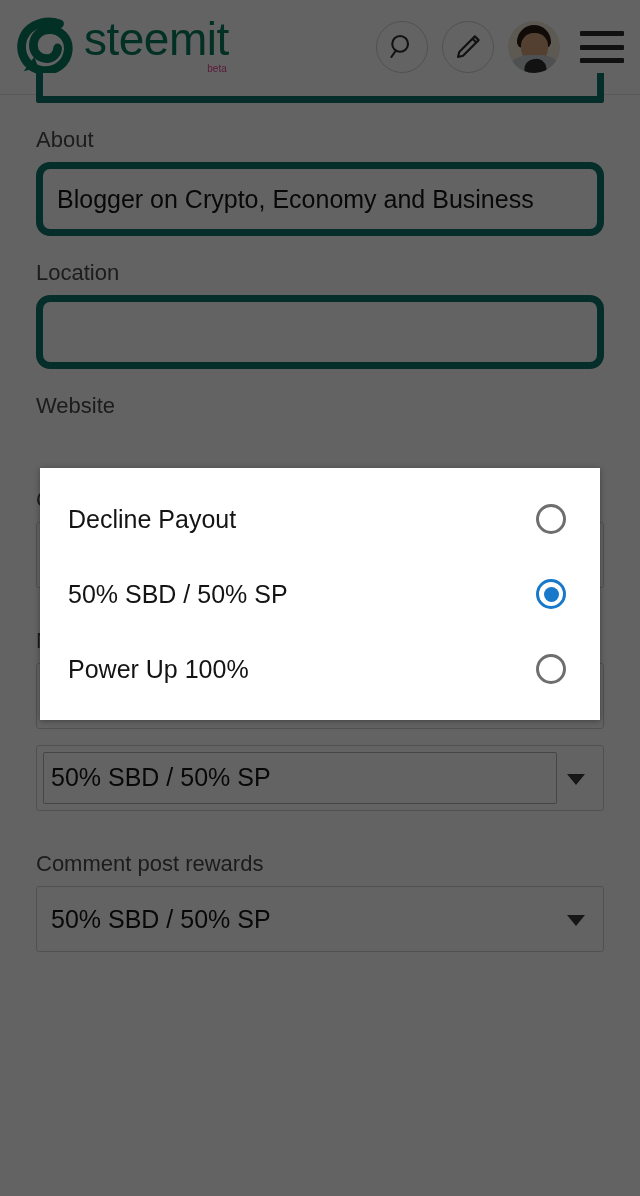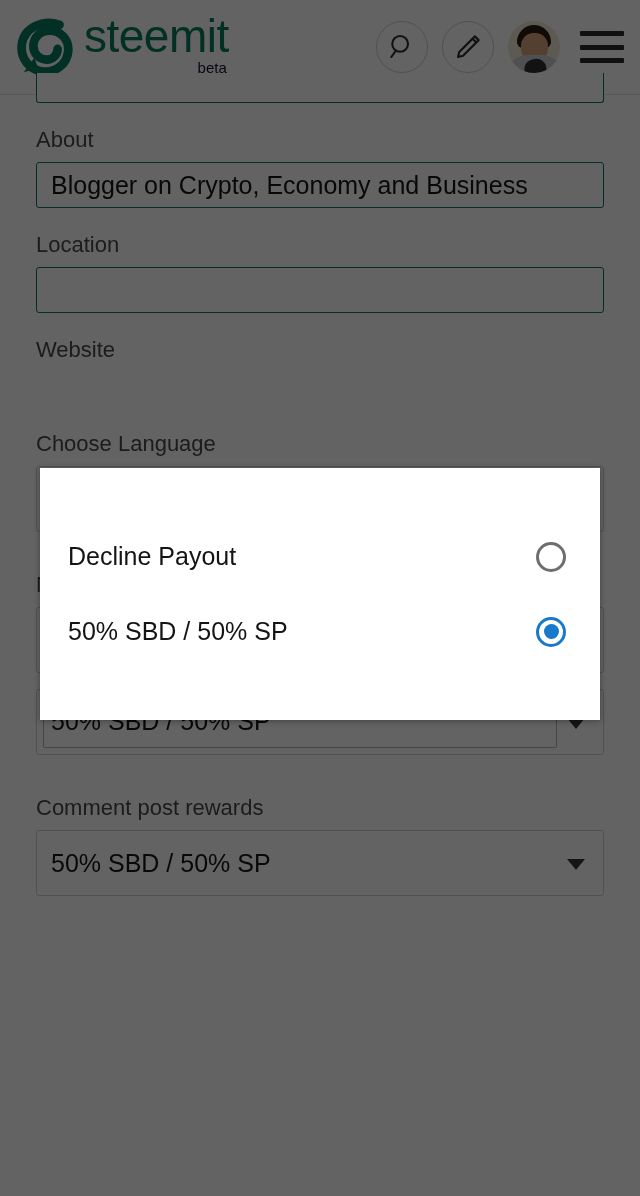--- a/index.html
+++ b/index.html
@@ -48,22 +48,22 @@
     padding-bottom: 4px;
   }
   .wordmark {
     font-size: 46px;
     line-height: 0.95;
     font-weight: 400;
     color: #0a7c5e;
     letter-spacing: -0.5px;
   }
   .beta {
-    font-size: 15px;
-    color: #0f172a;
+    font-size: 10px;
+    color: #ec4899;
     line-height: 1;
     margin-top: 2px;
     margin-right: 2px;
   }
 
   .header-actions {
     margin-left: auto;
     display: flex;
     align-items: center;
     gap: 14px;
@@ -128,23 +128,23 @@
   }
 
   .label {
     font-size: 22px;
     color: #4a4a4a;
     margin: 25px 0 10px 0;
     line-height: 1.1;
   }
 
   .input {
-    height: 46px;
-    border: 1px solid #0f766e;
-    border-radius: 3px;
+    height: 74px;
+    border: 7px solid #0f766e;
+    border-radius: 14px;
     background: #ffffff;
     display: flex;
     align-items: center;
     padding: 0 14px;
     font-size: 25px;
     color: #151515;
   }
 
   .input.top-cut {
     height: 30px;
@@ -346,16 +346,20 @@
     <div class="option-row">
       <span class="option-label">Decline Payout</span>
       <span class="radio"></span>
     </div>
 
     <div class="option-row">
       <span class="option-label">50% SBD / 50% SP</span>
       <span class="radio checked"></span>
     </div>
 
+    <div class="option-row">
+      <span class="option-label">Power Up 100%</span>
+      <span class="radio"></span>
+    </div>
 
   </div>
 
 </div>
 
 </body></html>

